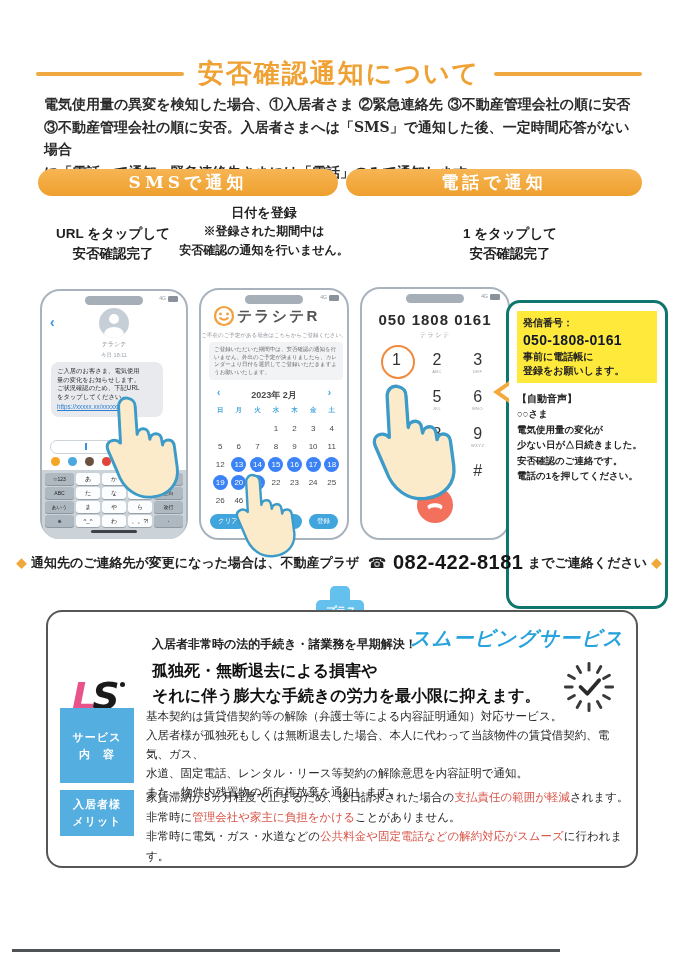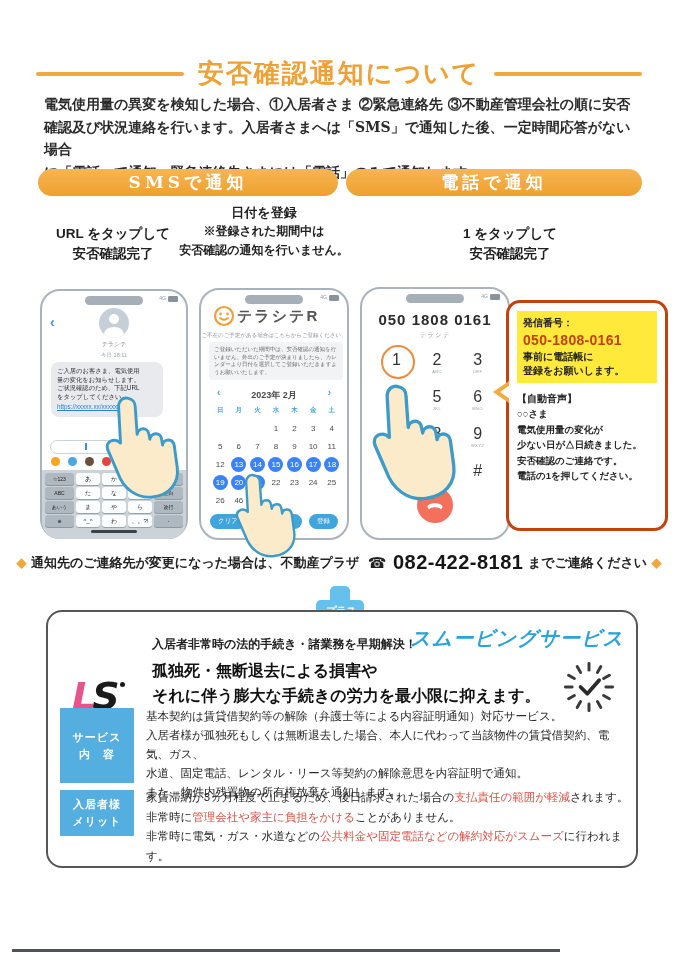--- a/index.html
+++ b/index.html
@@ -82,26 +82,26 @@
   .key1-ring{position:absolute;left:19px;top:56px;width:30px;height:30px;border:2.5px solid #F08A3C;border-radius:50%;}
   .end-call{position:absolute;left:50%;transform:translateX(-50%);top:198px;width:36px;height:36px;border-radius:50%;background:#F2705C;display:flex;align-items:center;justify-content:center;}
 
   
   .hand{position:absolute;pointer-events:none;}
   .hand1{left:100px;top:394px;width:88px;height:108px;}
   .hand2{left:231px;top:472px;width:72px;height:88px;}
   .hand3{left:366px;top:382px;width:100px;height:122px;}
 
   
-  .callout{position:absolute;left:506px;top:300px;width:162px;height:231px;border:3px solid #c2410c;border-radius:14px;background:#fff;box-sizing:border-box;padding:8px;}
+  .callout{position:absolute;left:506px;top:300px;width:162px;height:309px;border:3px solid #0f766e;border-radius:14px;background:#fff;box-sizing:border-box;padding:8px;}
   .tail{position:absolute;left:-16px;top:78px;width:0;height:0;border-top:11px solid transparent;border-bottom:11px solid transparent;border-right:16px solid #F5A93B;}
   .tail-in{position:absolute;left:-9px;top:82px;width:0;height:0;border-top:7px solid transparent;border-bottom:7px solid transparent;border-right:10px solid #fff;}
   .co-yellow{background:#FFE93B;padding:5px 6px;}
   .co-title{font-size:10px;font-weight:bold;color:#222;}
-  .co-number{font-size:14px;font-weight:bold;color:#c2410c;letter-spacing:.3px;margin:2px 0;}
+  .co-number{font-size:14px;font-weight:bold;color:#0f172a;letter-spacing:.3px;margin:2px 0;}
   .co-note{font-size:10px;font-weight:bold;color:#222;line-height:14px;}
   .co-voice-title{margin-top:9px;font-size:10px;font-weight:bold;color:#222;}
   .co-voice{font-size:9.5px;line-height:15.5px;color:#222;font-weight:600;}
 
   
   .contact-row{position:absolute;top:551px;left:0;width:100%;text-align:center;white-space:nowrap;}
   .contact-row span{vertical-align:middle;}
   .cr-d{color:#F0A83C;font-size:13px;font-weight:bold;}
   .cr-t{font-size:13px;font-weight:bold;color:#222;}
   .cr-ph-ic{font-size:15px;color:#222;margin:0 2px 0 4px;}
@@ -148,21 +148,21 @@
 <div class="page">
 
   <div class="title-row">
     <div class="t-line"></div>
     <div class="t-text">安否確認通知について</div>
     <div class="t-line"></div>
   </div>
 
   <div class="intro">
     <div>電気使用量の異変を検知した場合、①入居者さま ②緊急連絡先 ③不動産管理会社の順に安否</div>
-    <div>確認及び状況連絡を行います。入居者さまへは「SMS」で通知した後、一定時間応答がない場合</div>
+    <div>③不動産管理会社の順に安否。入居者さまへは「SMS」で通知した後、一定時間応答がない場合</div>
     <div>に「電話」で通知、緊急連絡先さまには「電話」のみで通知します。</div>
   </div>
 
   <div class="pill pill-tel">電話で通知</div>
   <div class="pill pill-sms">SMSで通知</div>
 
   <div class="note note-url">
     <div>URL をタップして</div>
     <div>安否確認完了</div>
   </div>

